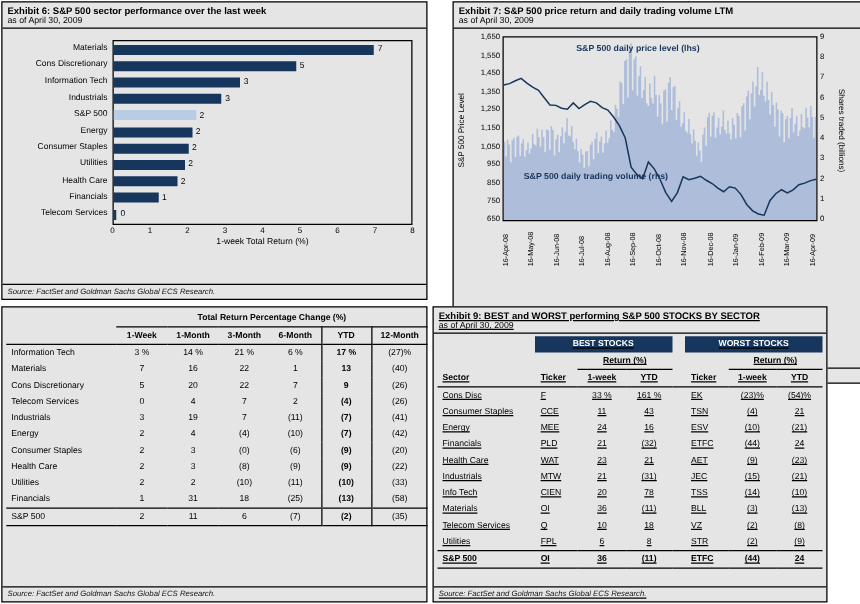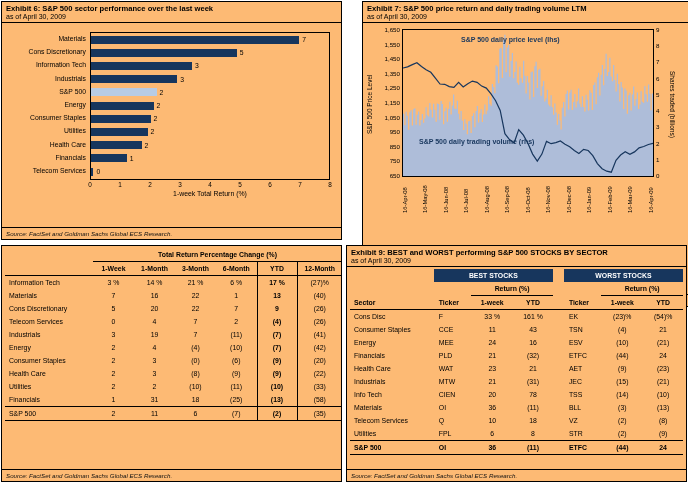--- a/index.html
+++ b/index.html
@@ -1,23 +1,23 @@
 <!DOCTYPE html>
 <html><head>
 <meta charset="utf-8">
 <style>
   *{margin:0;padding:0;box-sizing:border-box;}
   html,body{background:#fff;}
   body{font-family:"Liberation Sans",sans-serif;color:#000;}
   .page{position:relative;width:688px;height:483px;background:#fff;overflow:hidden;}
-  .panel{position:absolute;border:1px solid #000;background:#fdba74;display:flex;flex-direction:column;justify-content:flex-end;}
+  .panel{position:absolute;border:1px solid #000;background:#e5e5e5;display:flex;flex-direction:column;justify-content:flex-end;}
   #panel-ex6{left:1px;top:1px;width:341px;height:239px;}
   #panel-ex7{left:362px;top:1px;width:341px;height:306px;}
   #panel-ex8{left:1px;top:245px;width:341px;height:237px;}
-  #panel-ex9{left:346px;top:245px;width:341px;height:237px;}
+  #panel-ex9{left:346px;top:245px;width:316px;height:237px;text-decoration:underline;}
   .phead{padding:2px 4px;border-bottom:1px solid #000;}
   .ptitle{font-size:7.6px;font-weight:bold;white-space:nowrap;}
   .psub{font-size:7px;}
   .pfoot{margin-top:auto;border-top:1px solid #000;padding:2px 4px;font-size:6.2px;font-style:italic;color:#111;}
 
   
   .ex6-body{padding:9px 4px 0 2px;}
   .ex6-chartrow{display:flex;}
   .ex6-labels{width:86px;display:flex;flex-direction:column;}
   .ex6-cat{height:13.2px;line-height:13.2px;font-size:6.8px;text-align:right;padding-right:4px;white-space:nowrap;}

